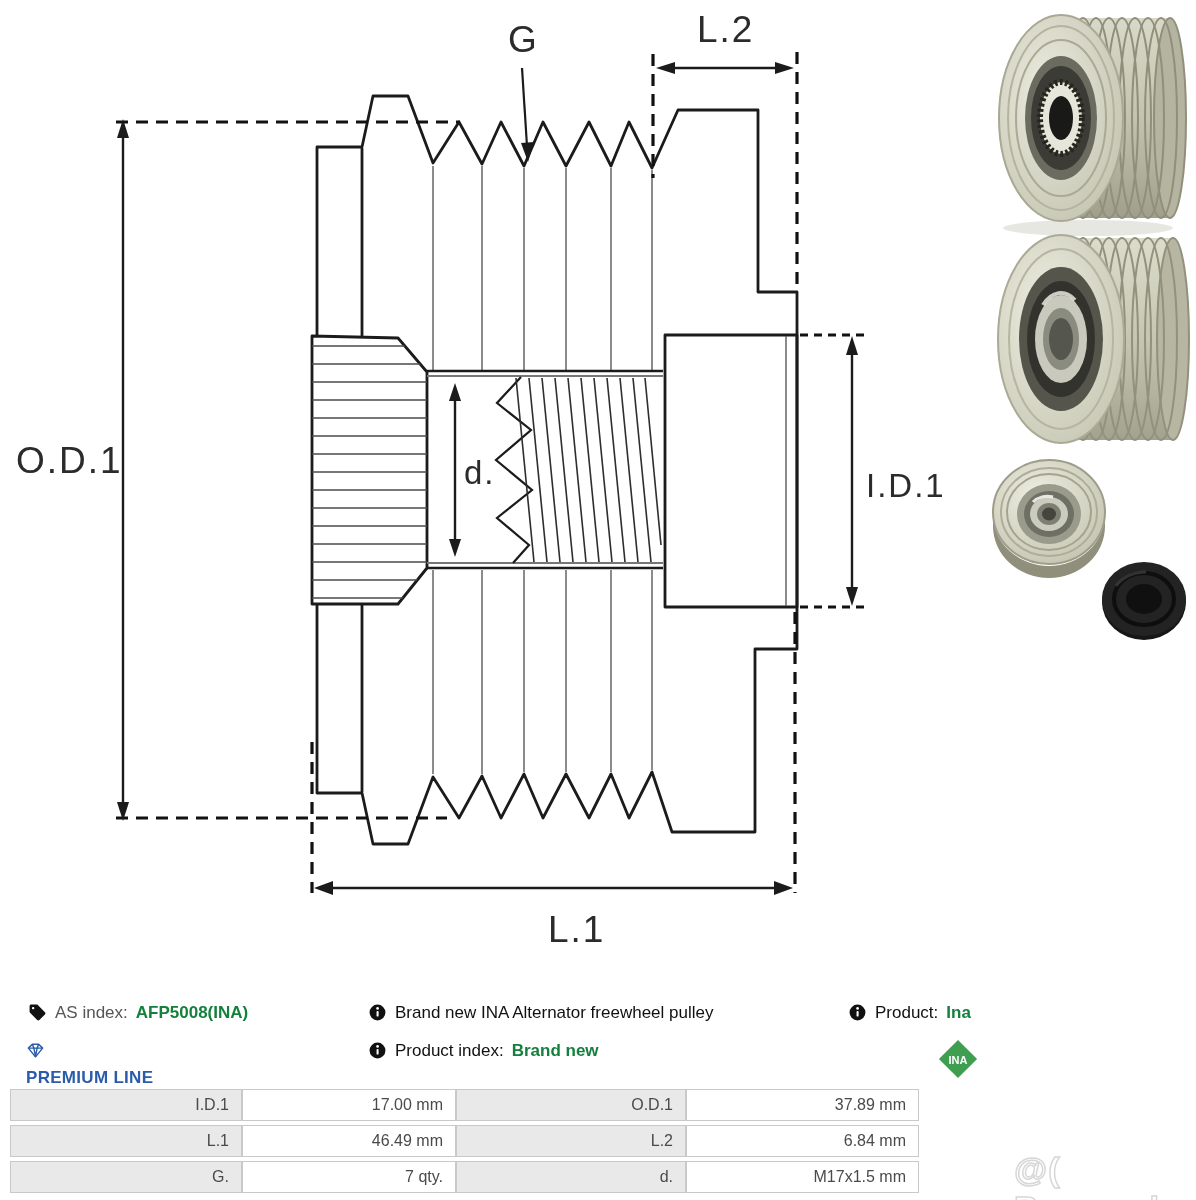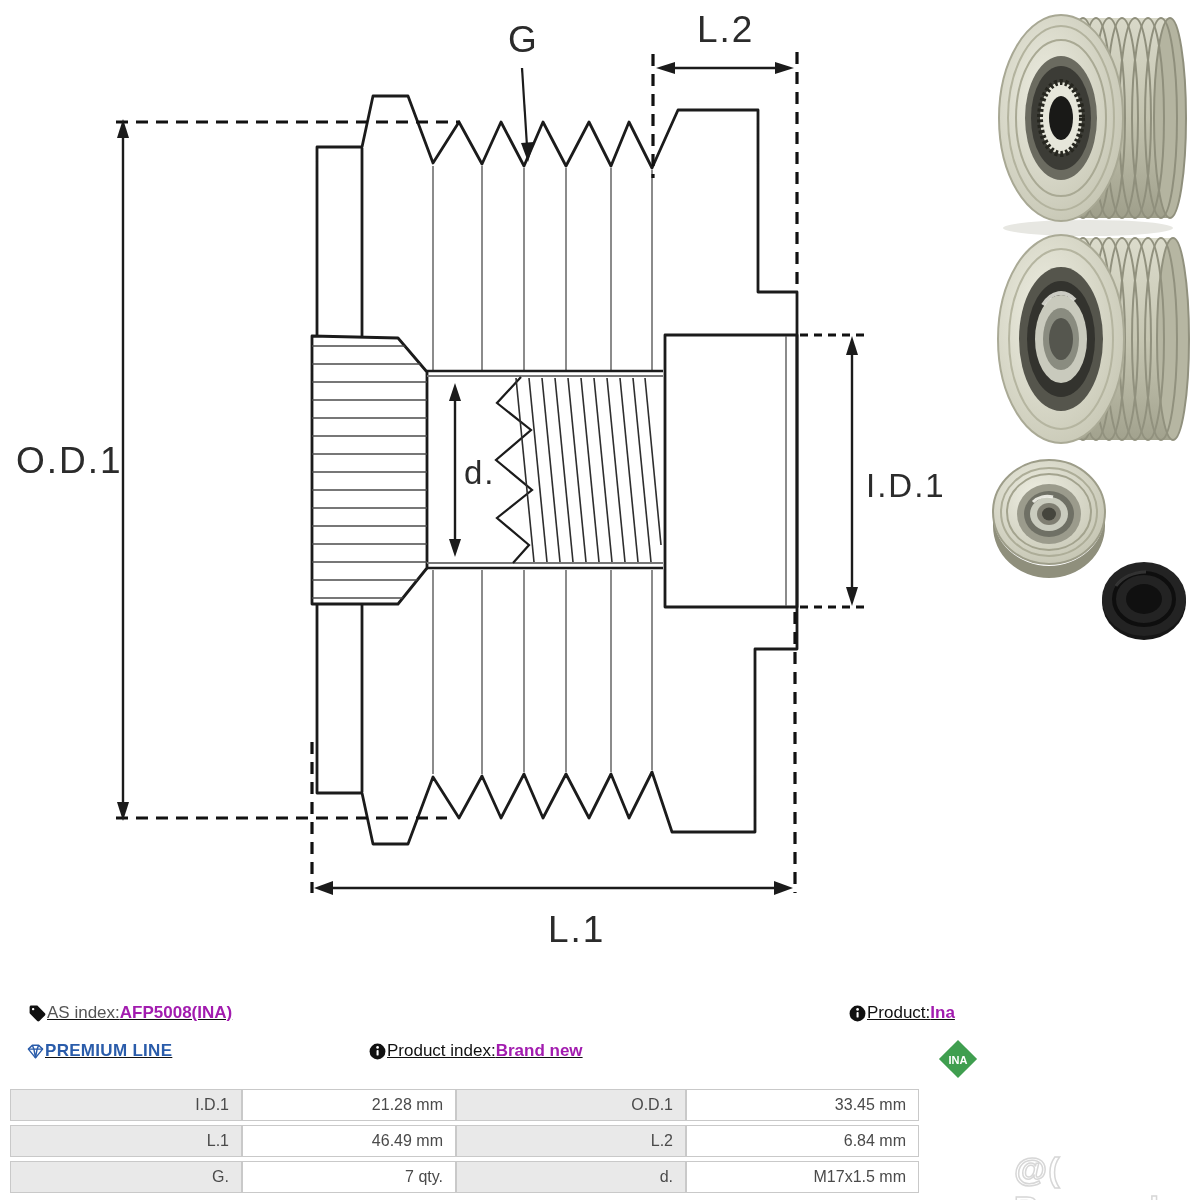--- a/index.html
+++ b/index.html
@@ -10,23 +10,23 @@
   
   #tech{position:absolute;left:0;top:0;}
   .dimlabel{fill:#2b2b2b;font-size:37px;letter-spacing:2px;}
   .dimlabel.small{font-size:33px;}
 
   
   .photo{position:absolute;}
 
   
   .infobar{position:absolute;left:0;top:995px;width:1196px;height:88px;font-size:17px;color:#111;}
-  .ib-item{position:absolute;display:flex;align-items:flex-end;white-space:nowrap;text-decoration:underline;}
+  .ib-item{position:absolute;display:flex;align-items:flex-start;gap:8px;white-space:nowrap;}
   .ib-item .muted{color:#555;}
-  .ib-item b{font-weight:bold;color:#a21caf;}
+  .ib-item b{font-weight:bold;color:#15803d;}
   .premium{color:#2a5caa;font-weight:bold;letter-spacing:.3px;}
   .icon16{width:19px;height:19px;flex:0 0 auto;}
 
   
   .spec{position:absolute;left:10px;top:1085px;border-collapse:separate;border-spacing:0 4px;
         font-size:16px;color:#4a4a4a;table-layout:fixed;}
   .spec td{border:1px solid #c9c9c9;height:26px;padding:2px 12px 2px 4px;text-align:right;}
   .spec td.lbl{background:#e9e9e9;}
   .spec td.val{background:#fff;}
 
@@ -265,28 +265,36 @@
   <div class="infobar">
 
     <div class="ib-item" style="left:28px;top:8px;">
       <svg class="icon16" viewBox="0 0 24 24">
         <path fill="#111" d="M21.4 11.6l-9-9C12 2.2 11.5 2 11 2H4c-1.1 0-2 .9-2 2v7c0 .5.2 1 .6 1.4l9 9c.8.8 2 .8 2.8 0l7-7c.8-.8.8-2 0-2.8zM6.5 8C5.7 8 5 7.3 5 6.5S5.7 5 6.5 5 8 5.7 8 6.5 7.3 8 6.5 8z"></path>
       </svg>
       <span class="muted">AS index:</span>
       <b>AFP5008(INA)</b>
     </div>
 
-    <div class="ib-item" style="left:26px;top:46px;">
+    <div class="ib-item" style="left:26px;top:46px;flex-direction:column;">
       <svg class="icon16" viewBox="0 0 24 24" fill="none" stroke="#2a5caa" stroke-width="1.8" stroke-linejoin="round">
         <polygon points="3,9 8,4 16,4 21,9 12,20"></polygon>
         <path d="M3,9 H21 M8,4 L10,9 M16,4 L14,9 M12,20 L10,9 M12,20 L14,9"></path>
       </svg>
       <span class="premium">PREMIUM LINE</span>
     </div>
 
+    <div class="ib-item" style="left:368px;top:8px;">
+      <svg class="icon16" viewBox="0 0 24 24">
+        <circle cx="12" cy="12" r="10" fill="#111"></circle>
+        <rect x="10.8" y="10" width="2.6" height="7.2" rx="1.2" fill="#fff"></rect>
+        <circle cx="12.1" cy="6.8" r="1.7" fill="#fff"></circle>
+      </svg>
+      <span>Brand new INA Alternator freewheel pulley</span>
+    </div>
 
     <div class="ib-item" style="left:368px;top:46px;">
       <svg class="icon16" viewBox="0 0 24 24">
         <circle cx="12" cy="12" r="10" fill="#111"></circle>
         <rect x="10.8" y="10" width="2.6" height="7.2" rx="1.2" fill="#fff"></rect>
         <circle cx="12.1" cy="6.8" r="1.7" fill="#fff"></circle>
       </svg>
       <span>Product index:</span>
       <b>Brand new</b>
     </div>
@@ -310,23 +318,23 @@
   <table class="spec">
     <colgroup>
       <col style="width:232px">
         <col style="width:214px">
         <col style="width:230px">
         <col style="width:233px">
     </colgroup>
     <tbody>
       <tr>
         <td class="lbl">I.D.1</td>
-        <td class="val">21.28 mm</td>
+        <td class="val">17.00 mm</td>
         <td class="lbl">O.D.1</td>
-        <td class="val">33.45 mm</td>
+        <td class="val">37.89 mm</td>
       </tr>
       <tr>
         <td class="lbl">L.1</td>
         <td class="val">46.49 mm</td>
         <td class="lbl">L.2</td>
         <td class="val">6.84 mm</td>
       </tr>
       <tr>
         <td class="lbl">G.</td>
         <td class="val">7 qty.</td>

